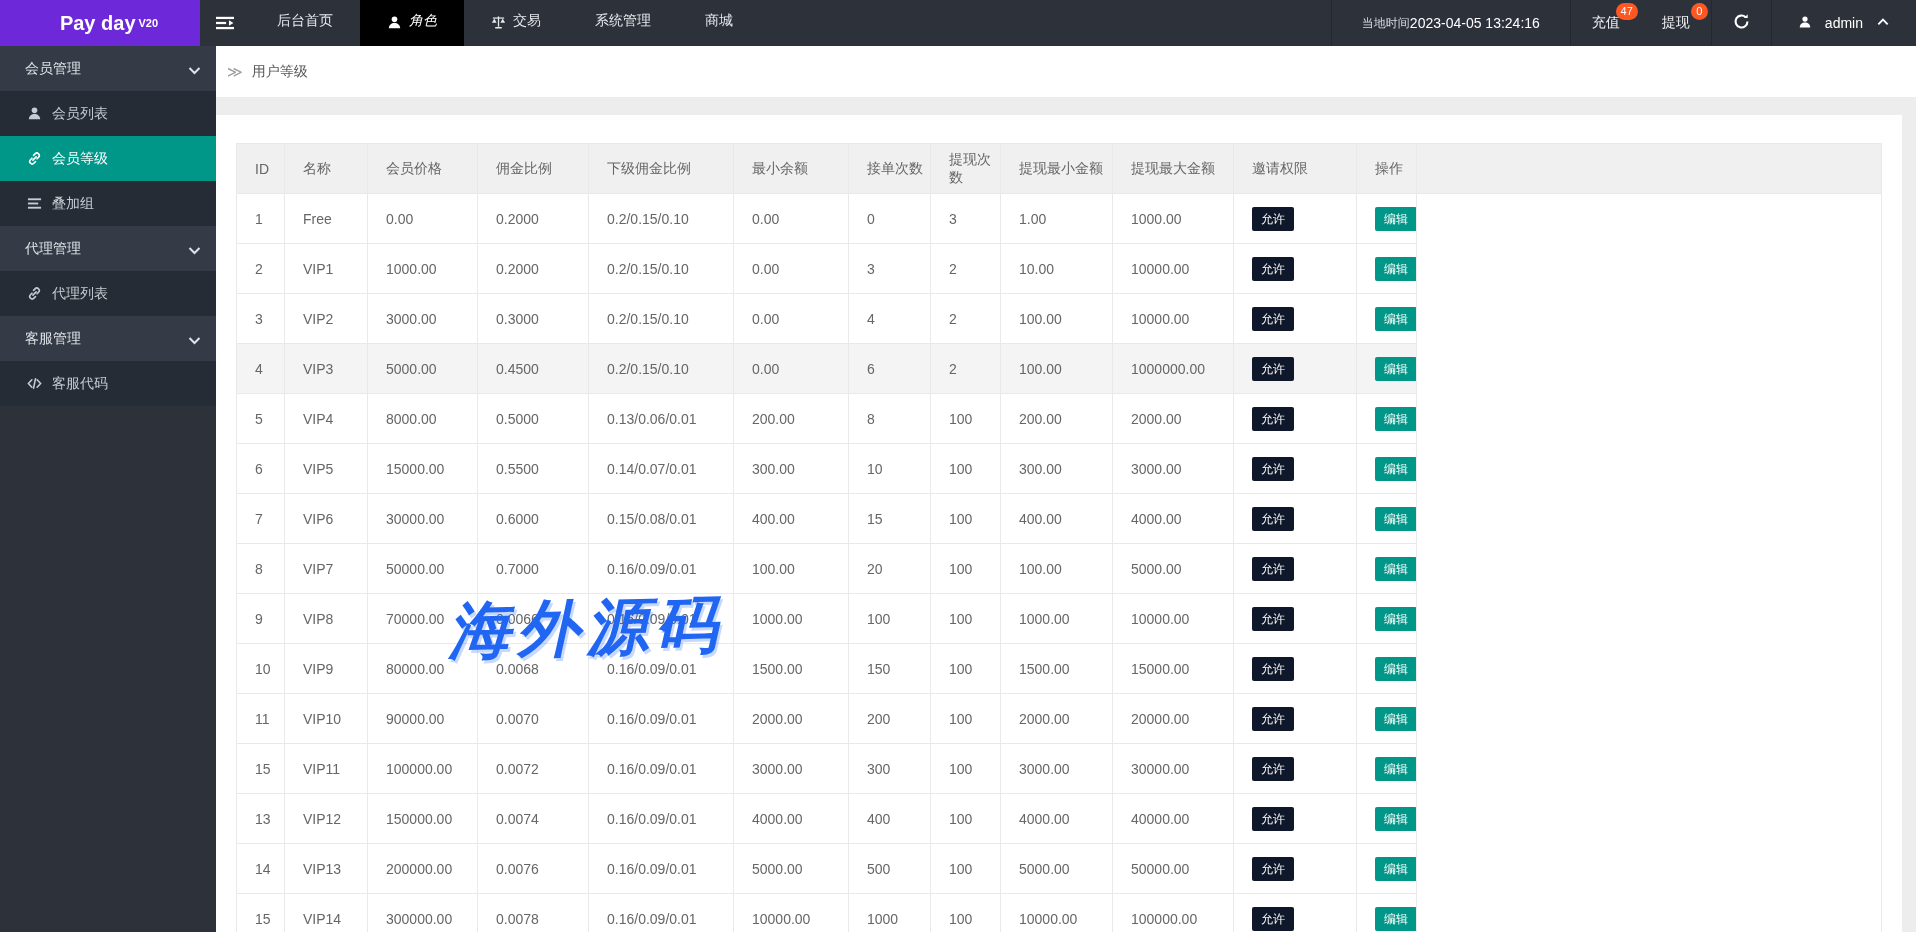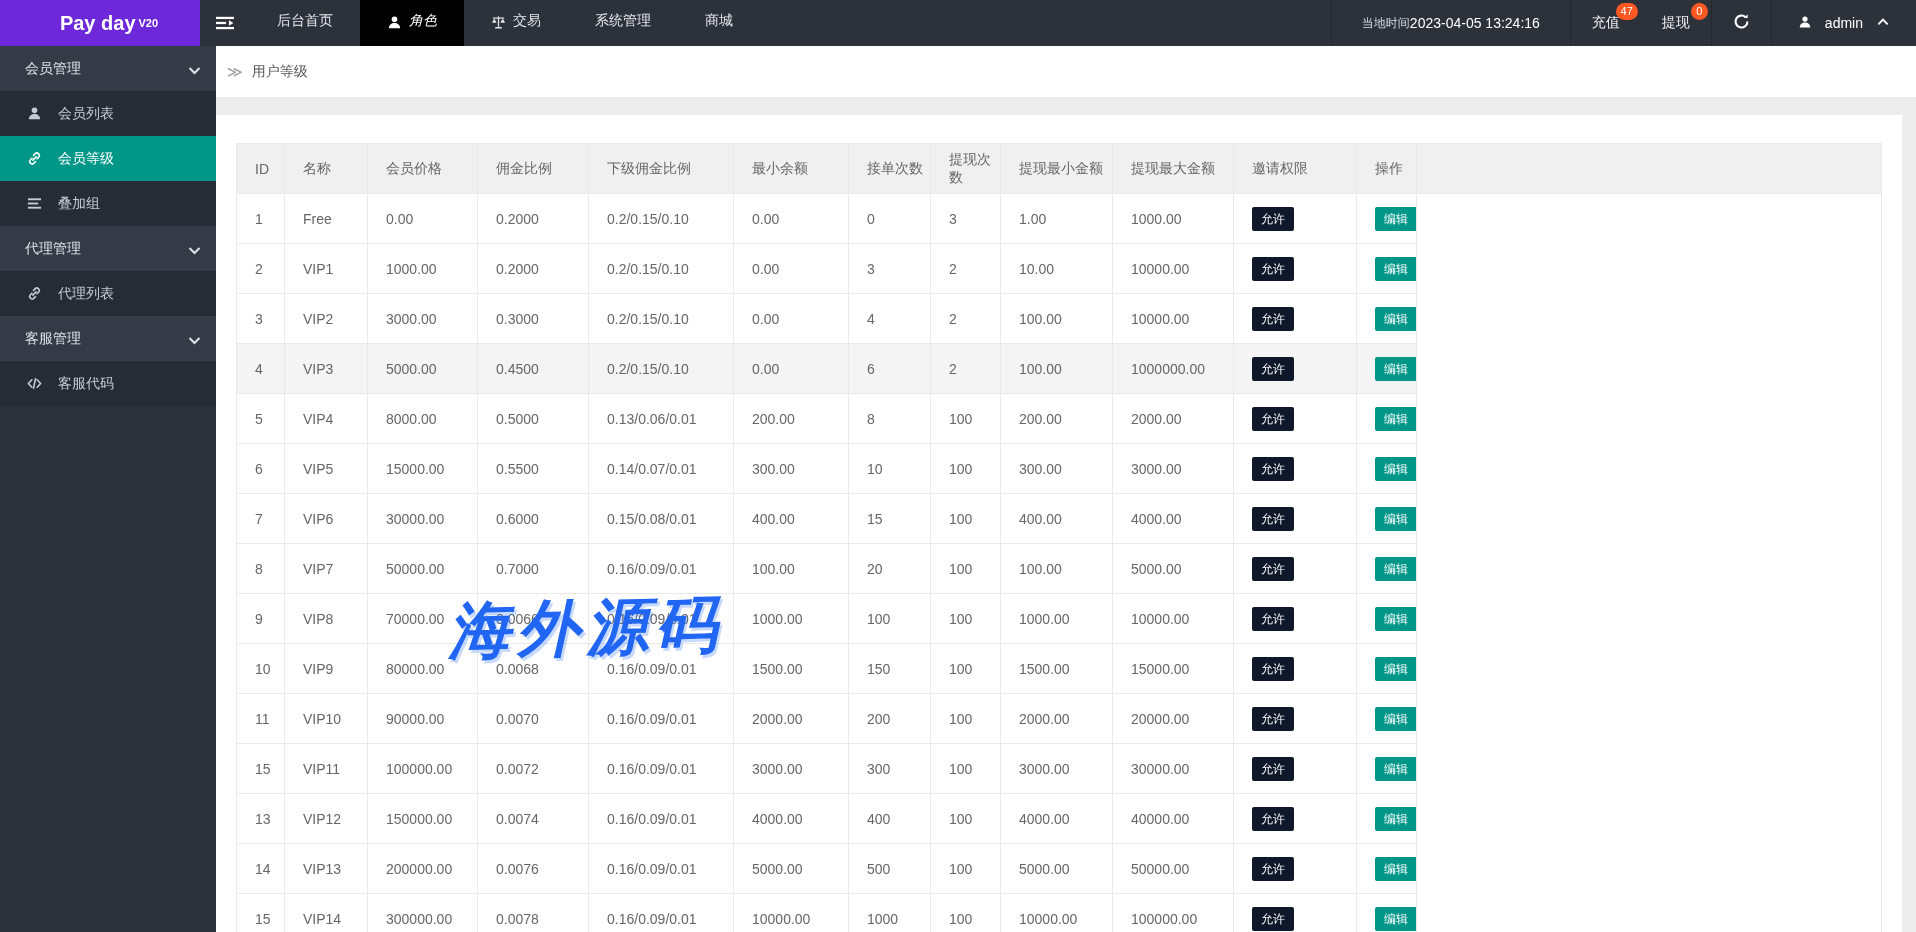--- a/index.html
+++ b/index.html
@@ -36,21 +36,21 @@
     border-radius:9px; text-align:center; }
   .user-block { display:flex; align-items:center; gap:13px; padding:4px 26px;
     border-left:1px solid #232830; cursor:pointer; }
   .user-block svg { width:14px; height:14px; }
   
   .sidebar { position:absolute; top:46px; left:0; bottom:0; width:216px;
     background:#2c313a; z-index:15; }
   .side-item { height:45px; display:flex; align-items:center; font-size:14px;
     cursor:pointer; position:relative; }
   .side-item.group { background:#343b47; color:#dfe2e6; padding-left:25px; }
-  .side-item.child { background:#262c36; color:#c6cbd2; padding-left:27px; gap:16px;text-align:center; }
+  .side-item.child { background:#262c36; color:#c6cbd2; padding-left:27px; gap:10px;text-align:center; }
   .side-item.child.active { background:#009688; color:#fff; }
   .side-item svg { width:15px; height:15px; flex:none; }
   .side-chevron { position:absolute; right:17px; top:17px; width:12px; height:12px; }
   
   .bread { position:absolute; top:46px; left:200px; right:0; height:51px; background:#fff;
     display:flex; align-items:center; padding-left:27px; gap:9px; z-index:10; }
   .bread-chevron { color:#9a9a9a; font-size:15px; }
   .bread-label { color:#555; font-size:14px; }
   
   .card { position:absolute; left:215px; top:115px; width:1687px; height:830px;

